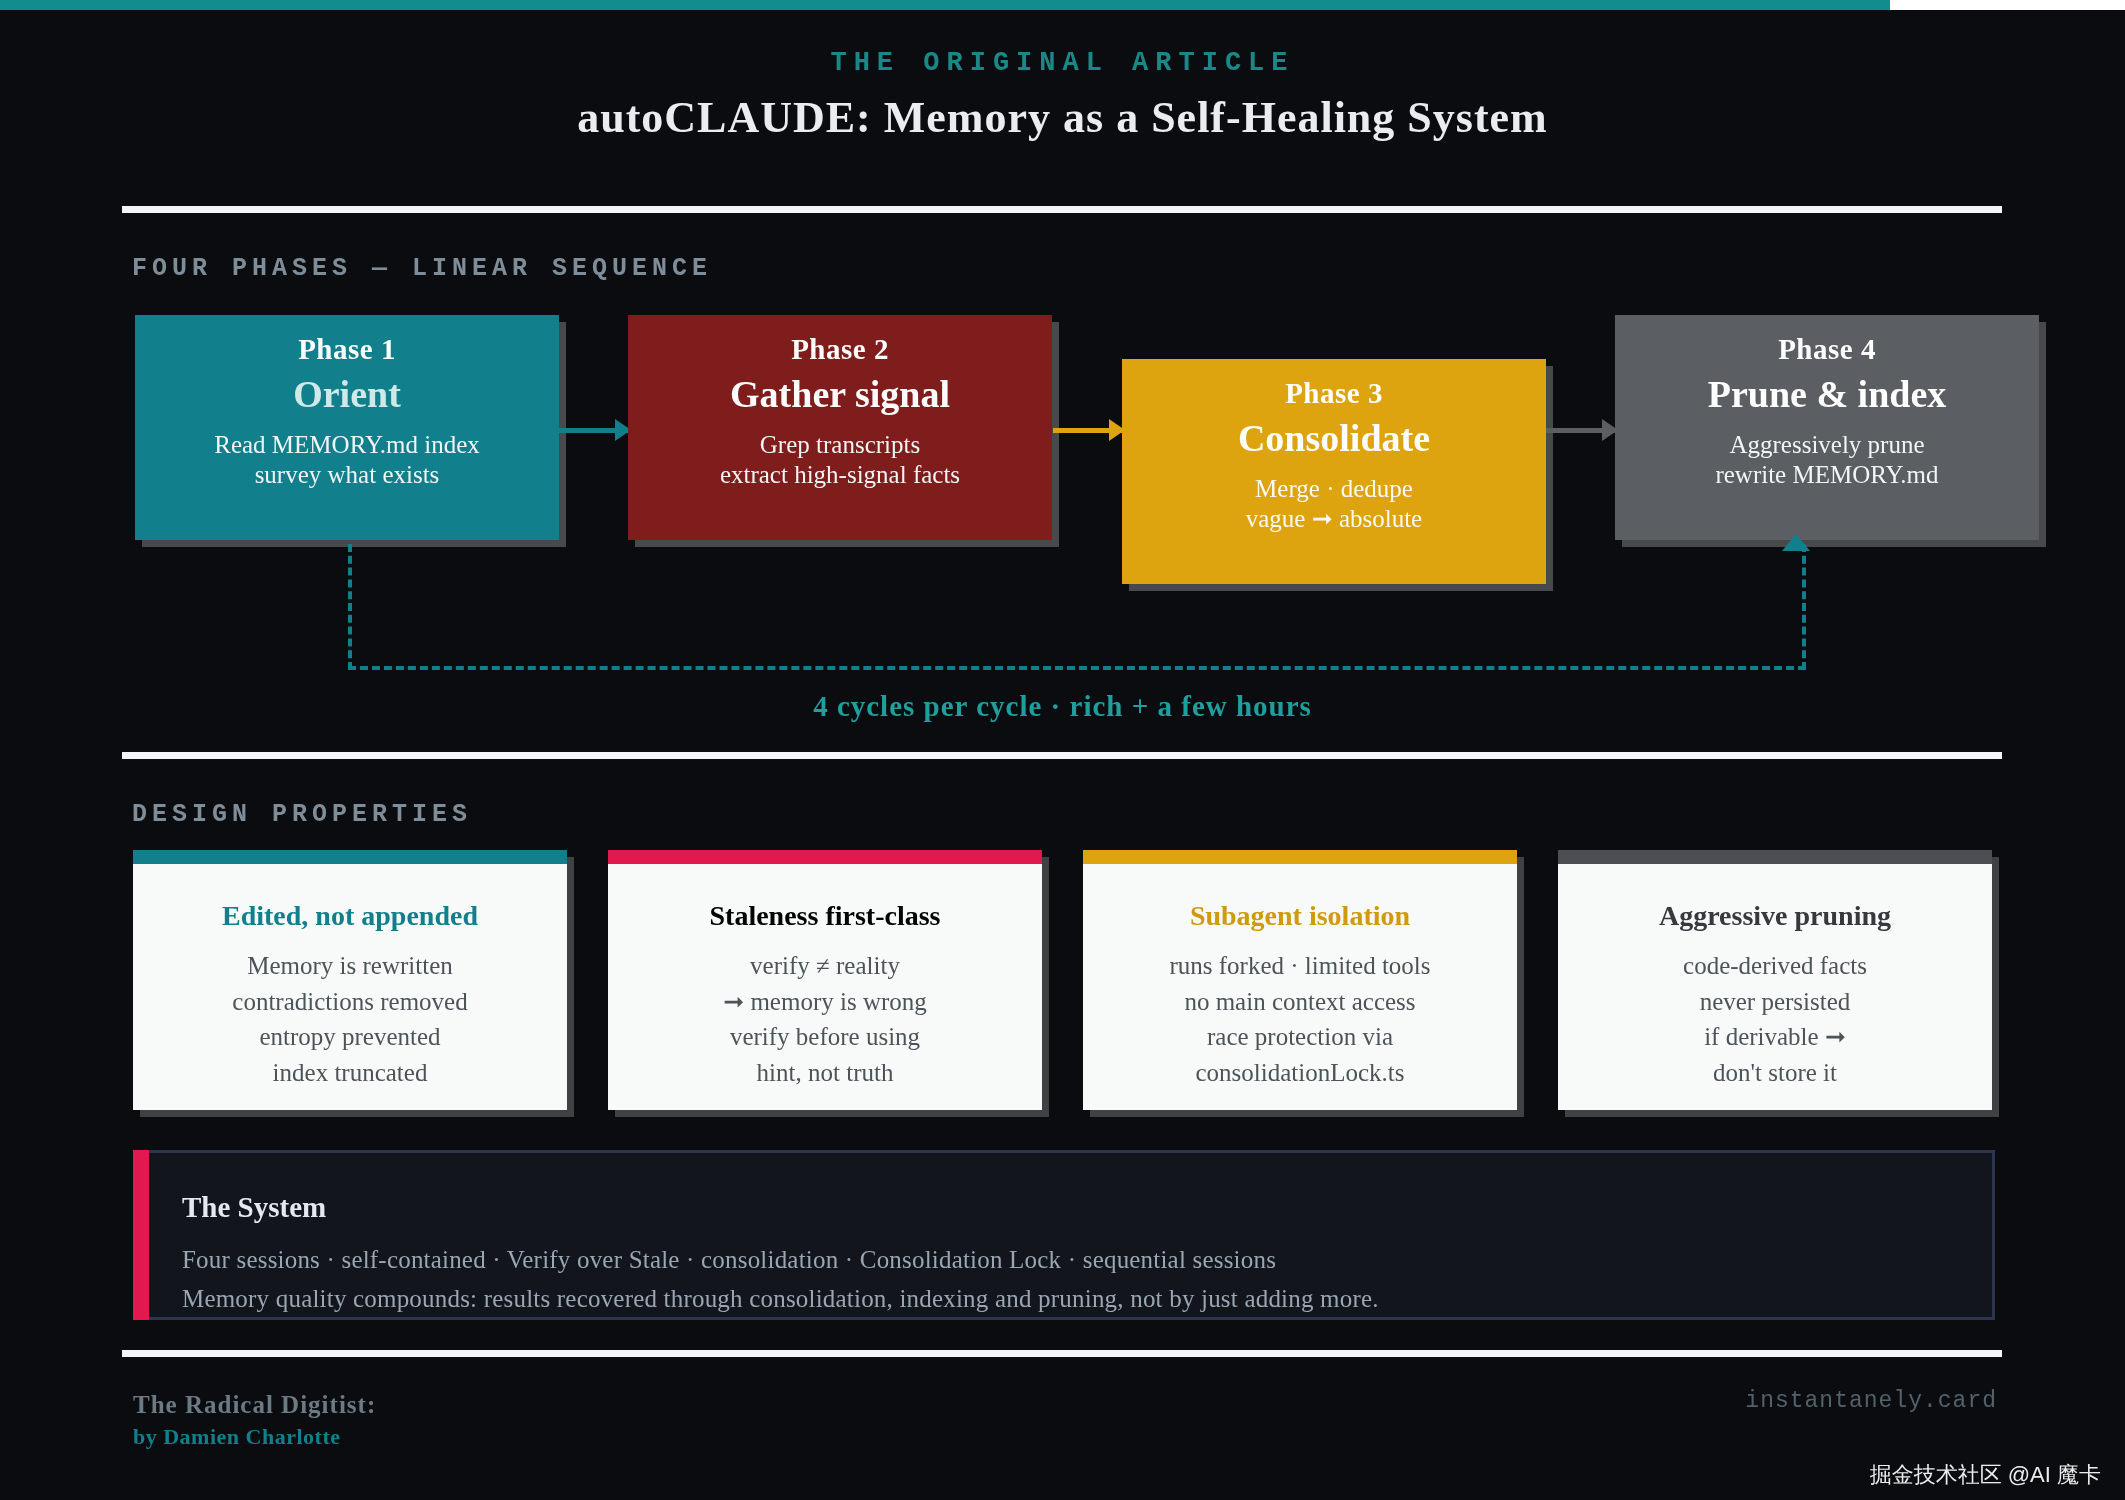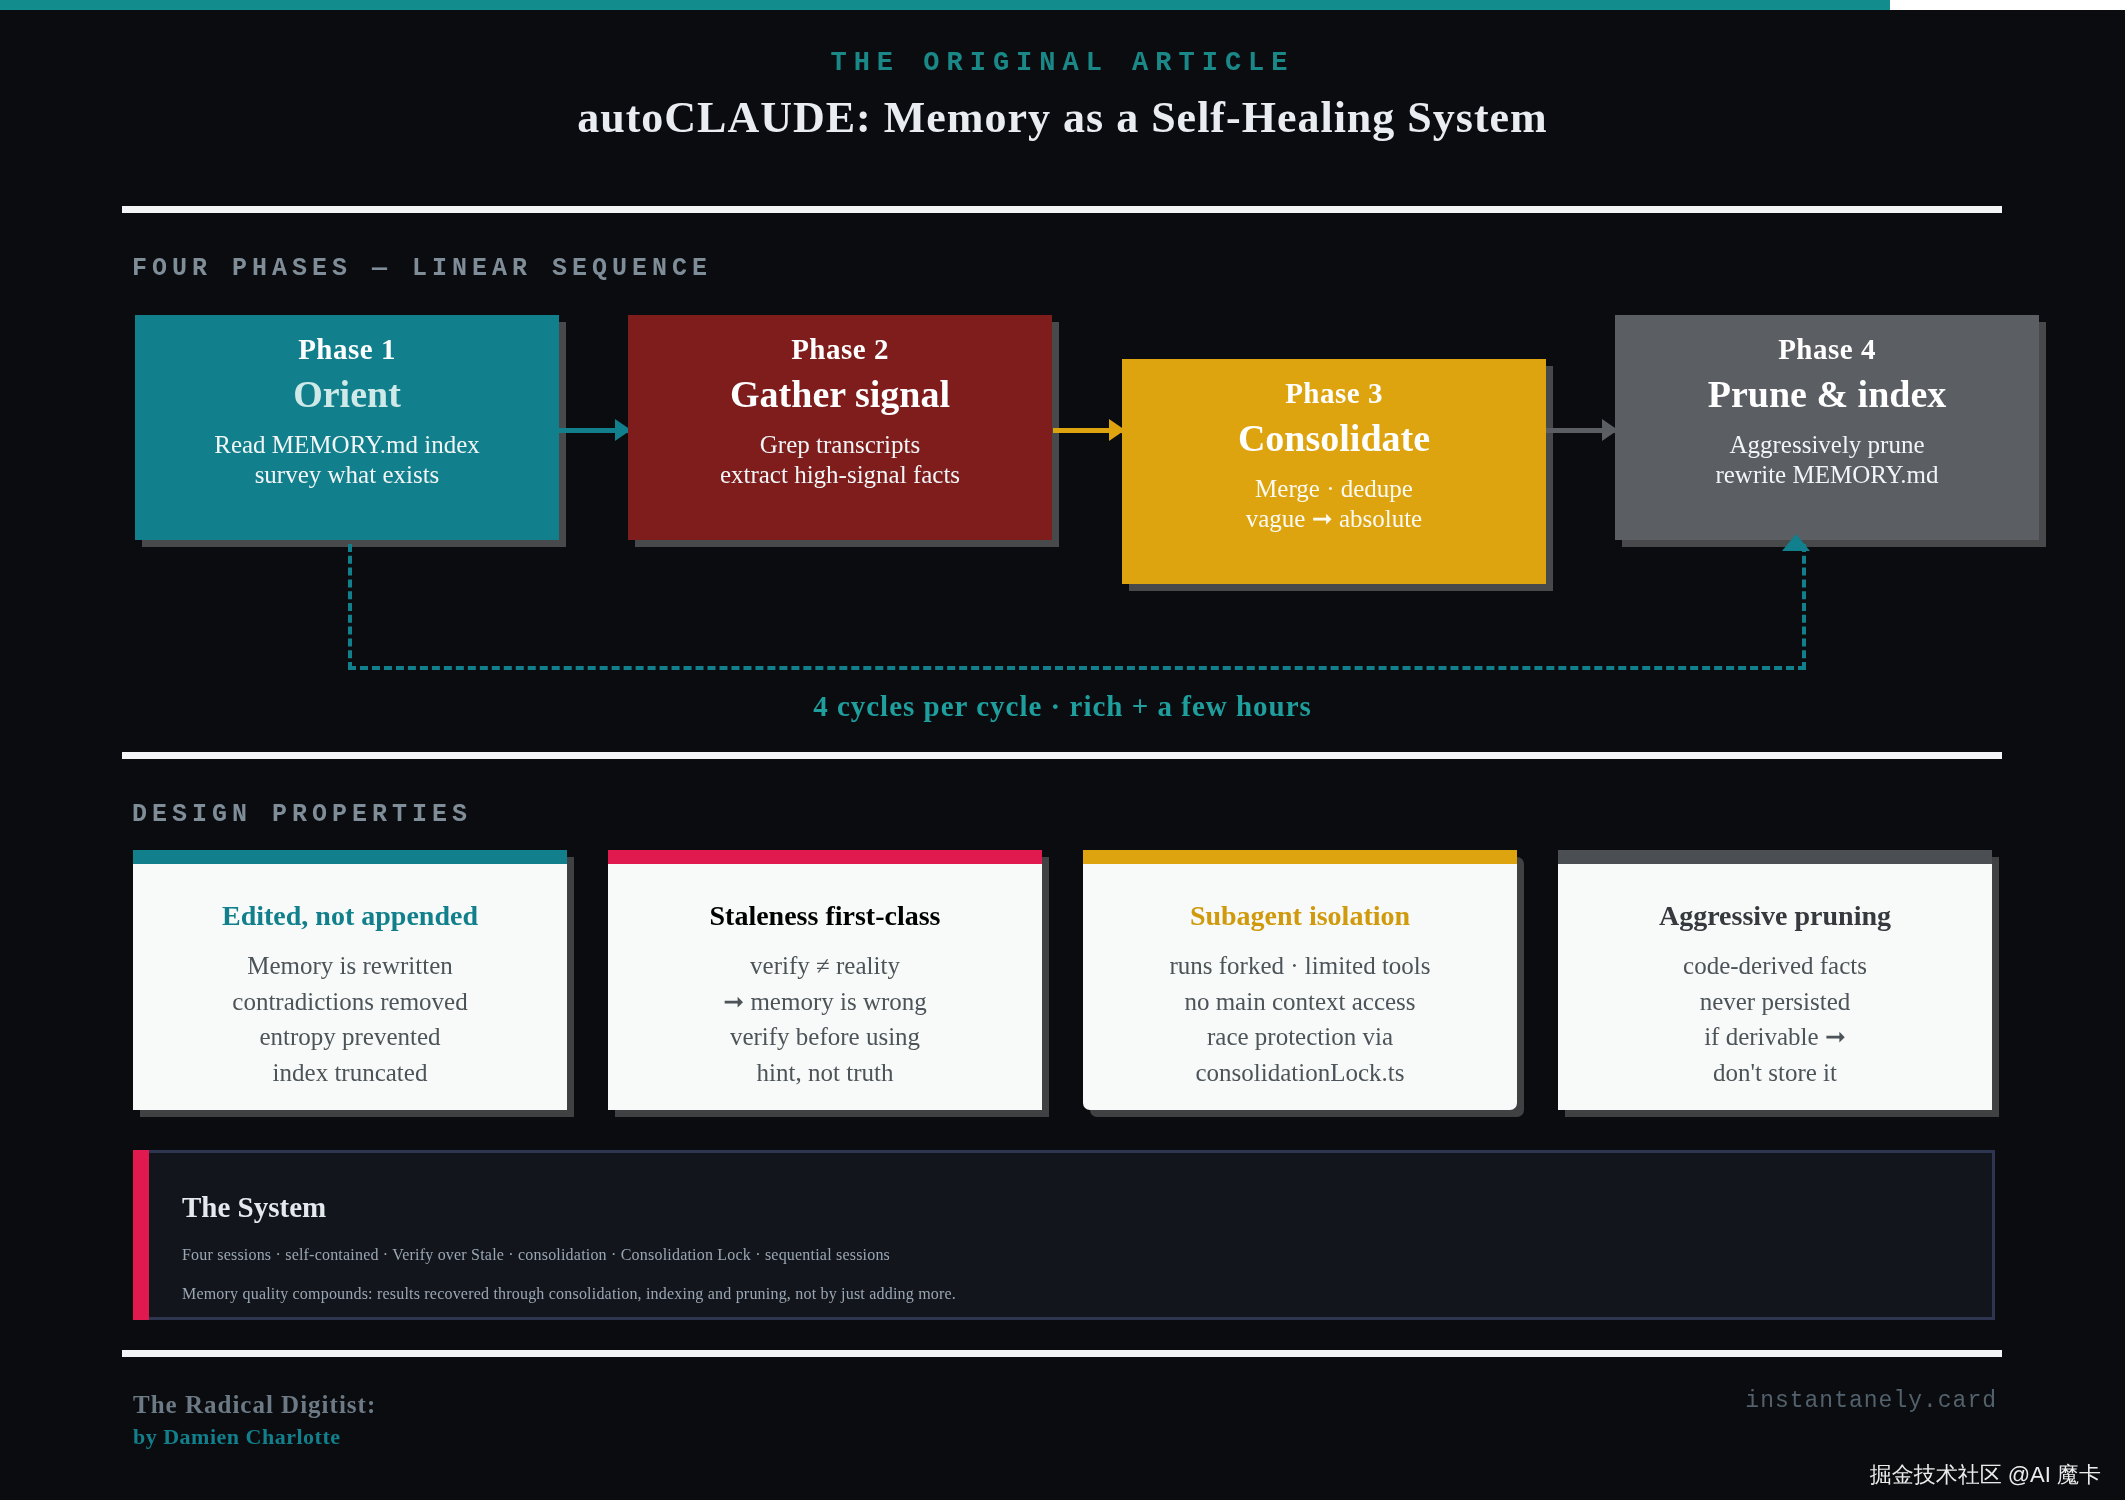--- a/index.html
+++ b/index.html
@@ -190,21 +190,21 @@
     top: 840px;
     width: 434px;
     height: 260px;
     background: #f7faf8;
     box-sizing: border-box;
     box-shadow: 7px 7px 0 rgba(255,255,255,0.22);
   }
   .prop .cap { height: 14px; width: 100%; }
   #prop1 { left: 133px; }
   #prop2 { left: 608px; }
-  #prop3 { left: 1083px; border-radius: 7px; }
+  #prop3 { left: 1083px; }
   #prop4 { left: 1558px; }
   #prop1 .cap { background: #12808c; }
   #prop2 .cap { background: #e01a4f; }
   #prop3 .cap { background: #dda410; }
   #prop4 .cap { background: #4b4f54; }
 
   .prop-title {
     margin-top: 36px;
     text-align: center;
     font-weight: bold;
@@ -248,21 +248,21 @@
     left: 182px;
     top: 1181px;
     color: #e4e9ee;
     font-weight: bold;
     font-size: 29px;
   }
   .callout-line {
     position: absolute;
     left: 182px;
     color: #9aa6b2;
-    font-size: 16px;
+    font-size: 25px;
     letter-spacing: .2px;
   }
   #co-l1 { top: 1236px; }
   #co-l2 { top: 1275px; }
 
   
   .footer-left {
     position: absolute;
     left: 133px;
     top: 1378px;

